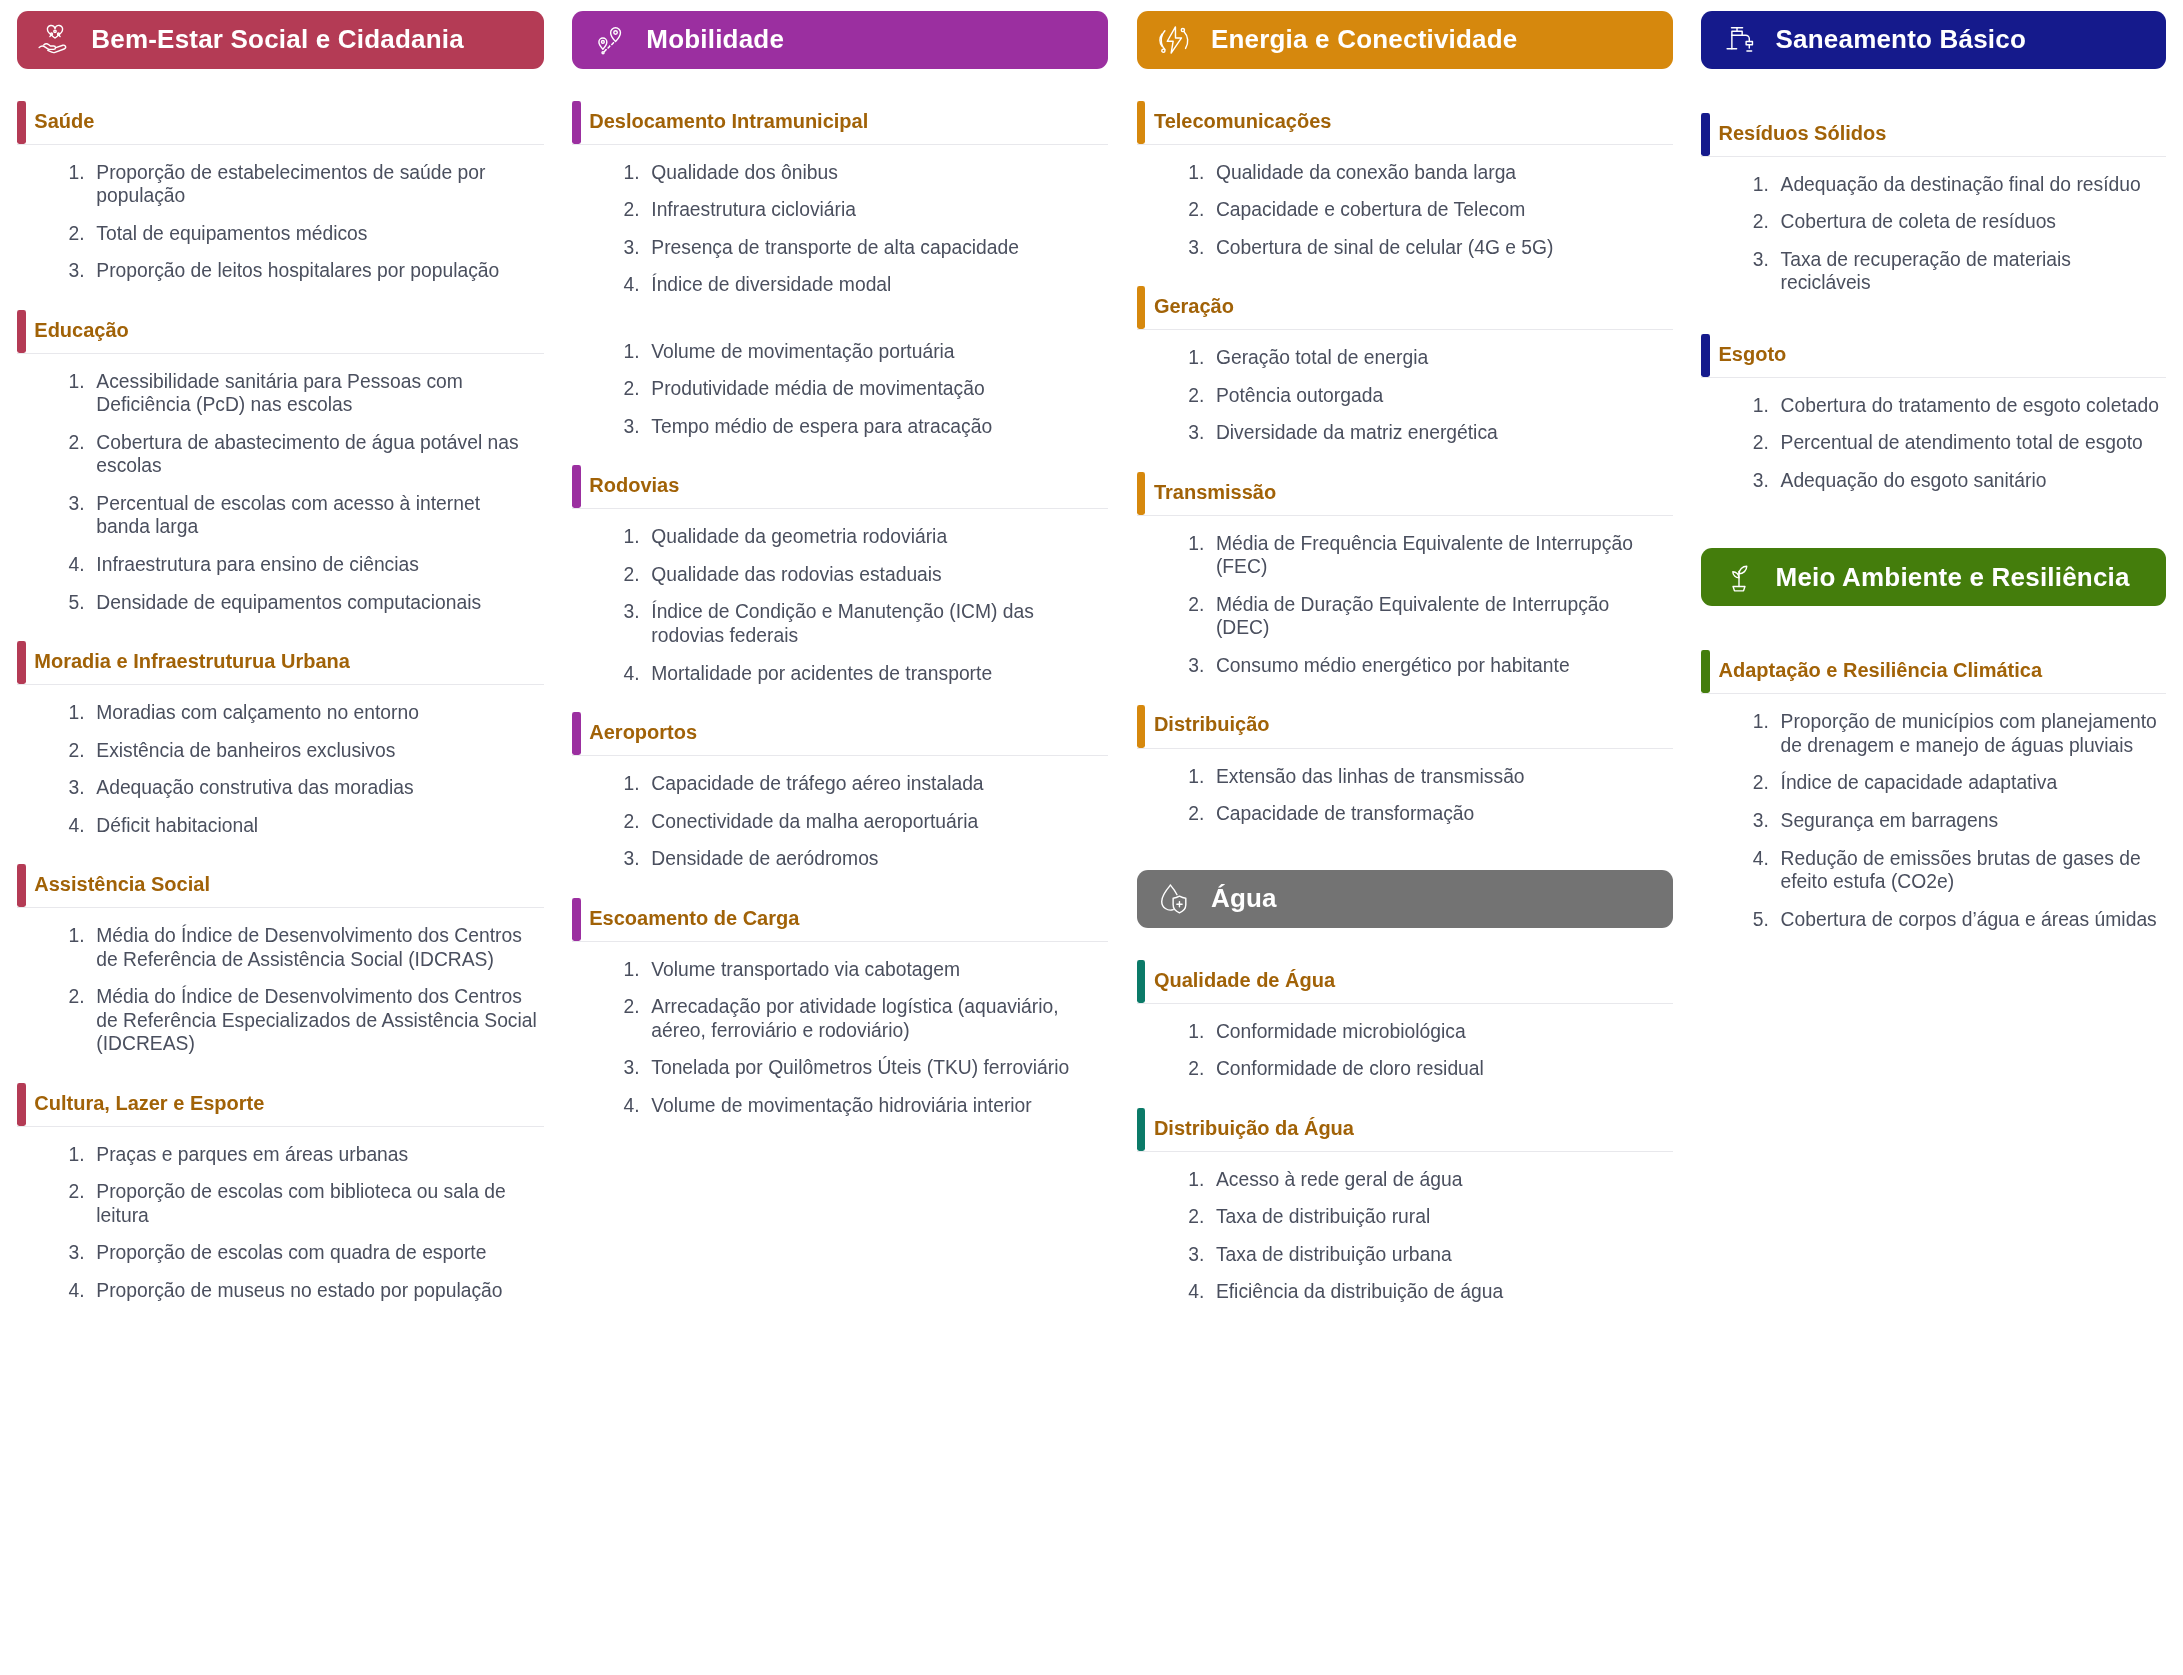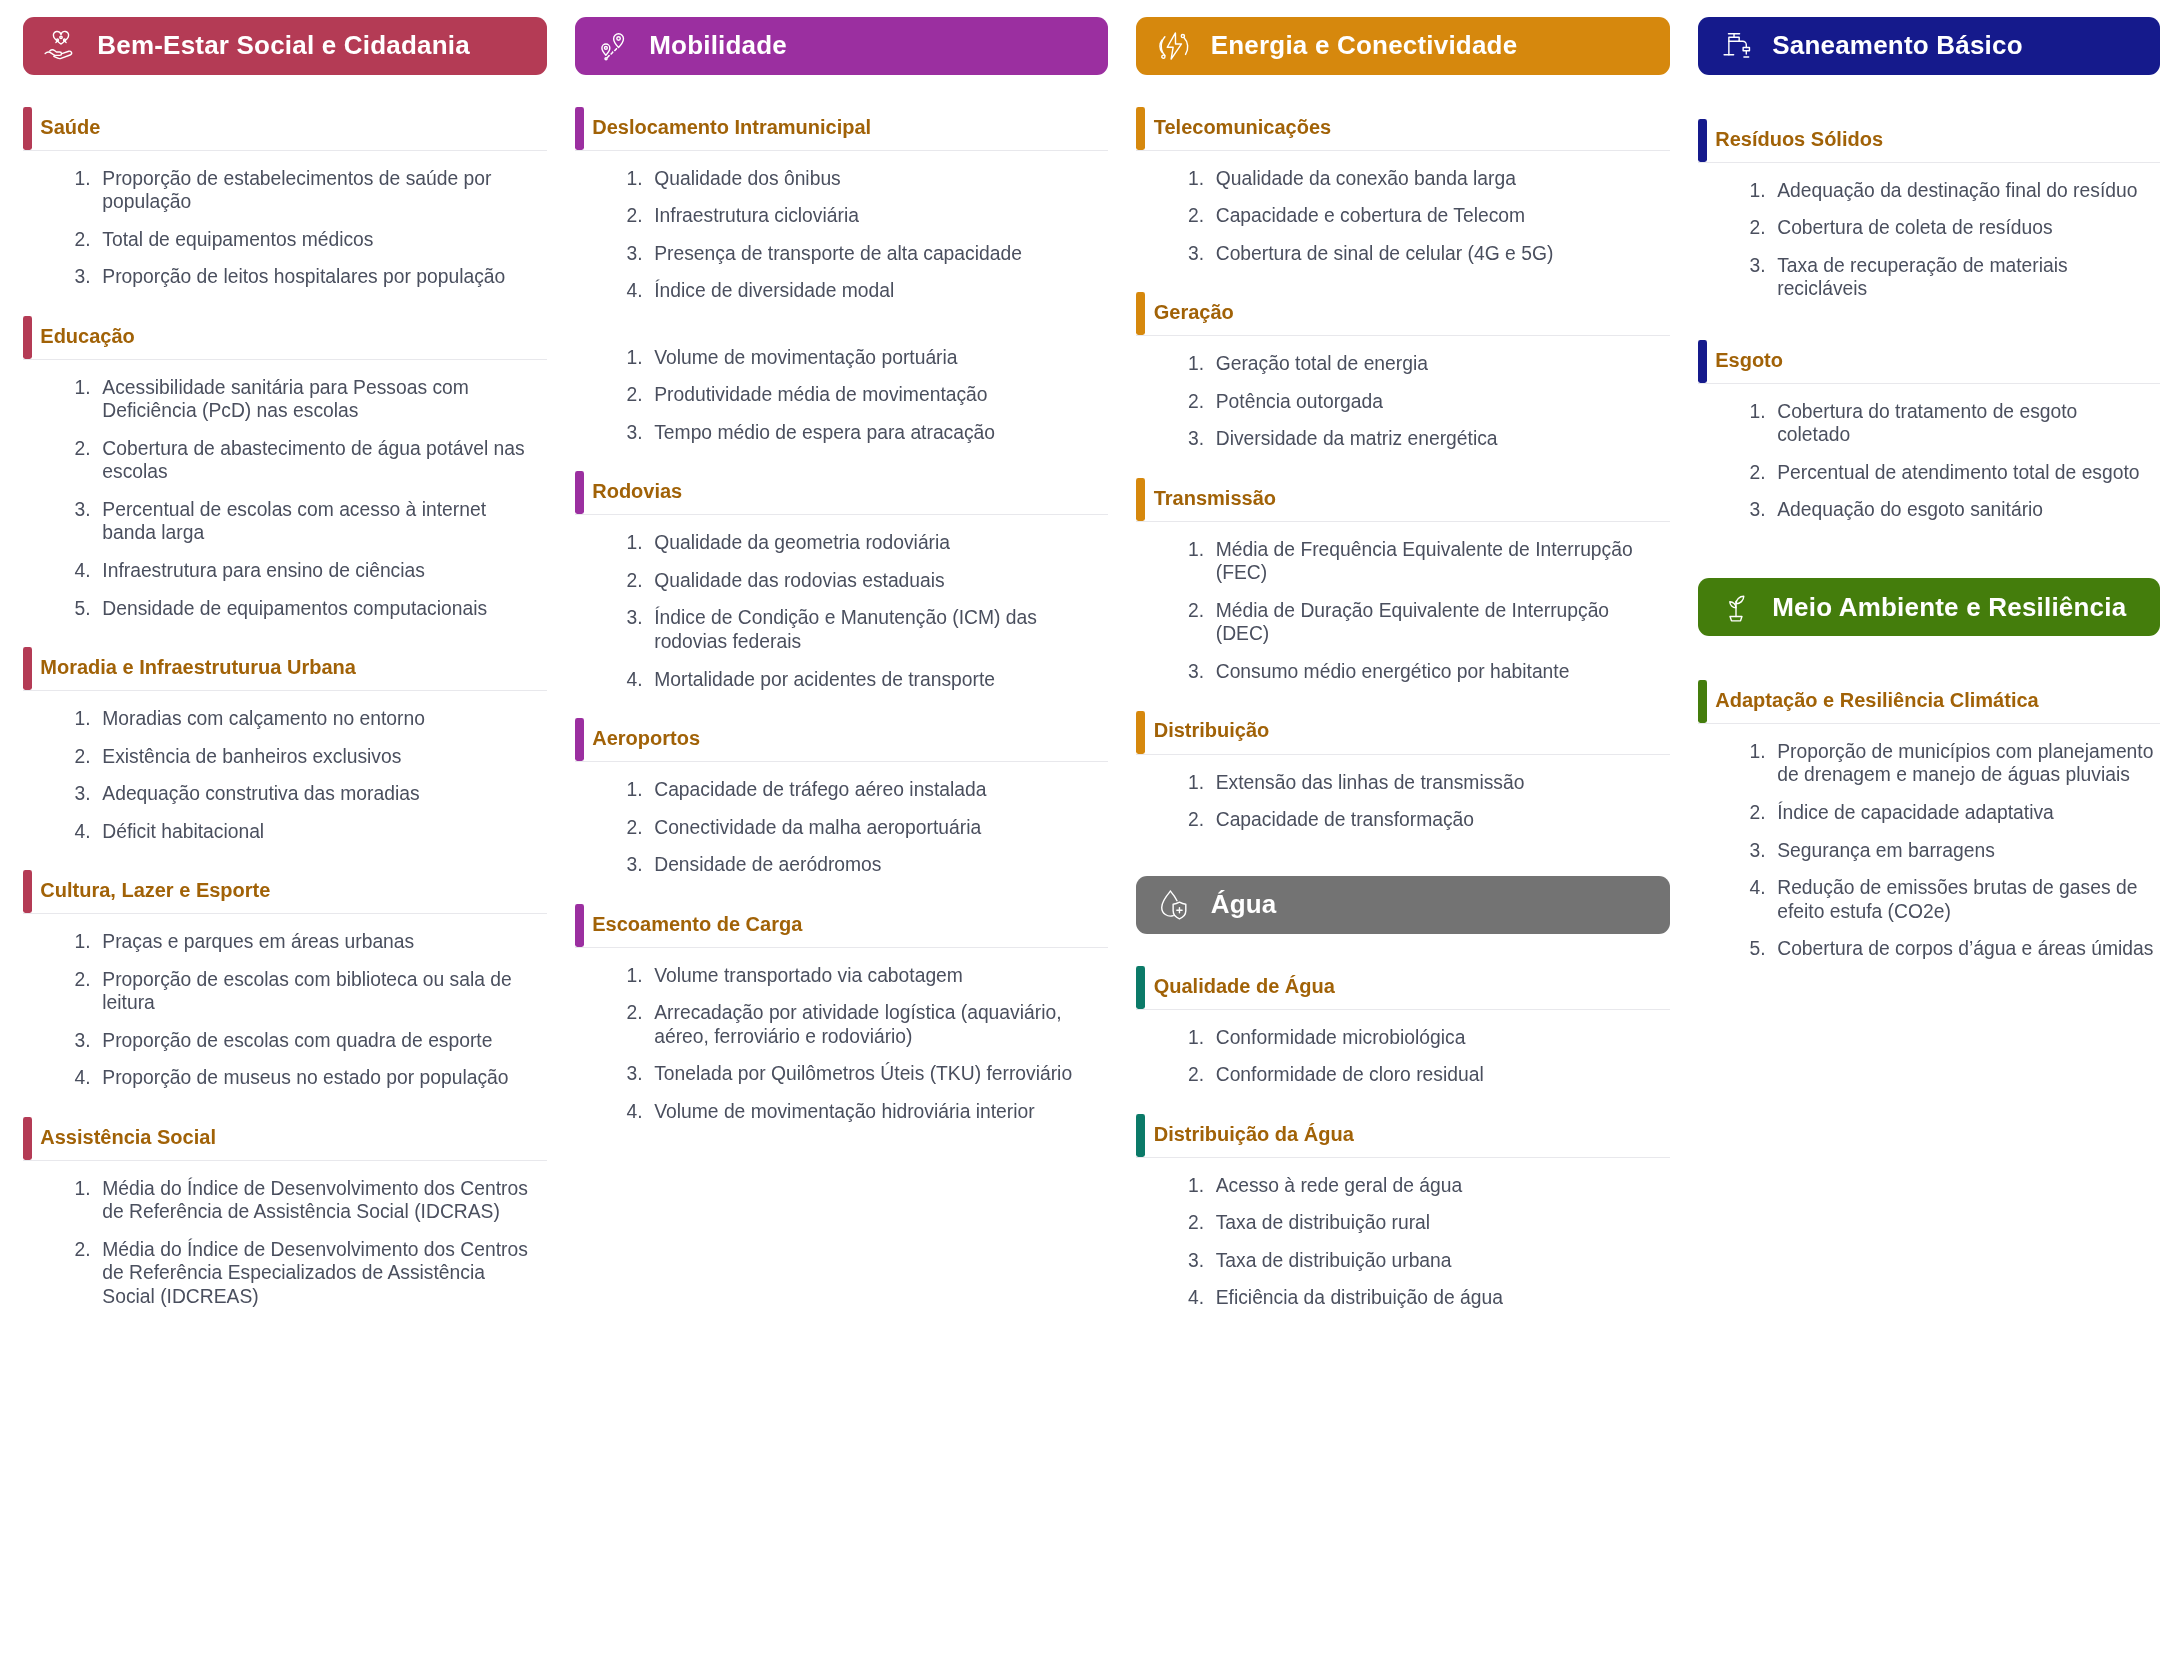--- a/index.html
+++ b/index.html
@@ -10,21 +10,21 @@
     background: #ffffff;
     font-family: "Liberation Sans", sans-serif;
     overflow: hidden;
   }
   .board {
     width: 2183px;
     height: 1675px;
     display: flex;
     flex-direction: row;
     align-items: flex-start;
-    padding: 12px;
+    padding: 6px;
   }
   .column {
     display: flex;
     flex-direction: column;
     align-items: stretch;
   }
   .col-1 { width: 552px; padding-left: 11px; padding-right: 11px; }
   .col-2 { width: 568px; padding-left: 17.3px; padding-right: 11px; }
   .col-3 { width: 568px; padding-left: 17.3px; padding-right: 11px; }
   .col-4 { width: 496px; padding-left: 17.3px; padding-right: 11px; gap: 12px; }
@@ -155,37 +155,37 @@
         <ol class="indicadores">
           <li>Moradias com calçamento no entorno</li>
           <li>Existência de banheiros exclusivos</li>
           <li>Adequação construtiva das moradias</li>
           <li>Déficit habitacional</li>
         </ol>
       </div>
       <div class="tema">
         <div class="tema-head">
           <span class="tema-bar" style="background: rgb(180, 59, 85);"></span>
+          <span class="tema-name">Assistência Social</span>
+        </div>
+        <ol class="indicadores">
+          <li>Média do Índice de Desenvolvimento dos Centros de Referência de Assistência Social (IDCRAS)</li>
+          <li>Média do Índice de Desenvolvimento dos Centros de Referência Especializados de Assistência Social (IDCREAS)</li>
+        </ol>
+      </div>
+      <div class="tema">
+        <div class="tema-head">
+          <span class="tema-bar" style="background: rgb(180, 59, 85);"></span>
           <span class="tema-name">Cultura, Lazer e Esporte</span>
         </div>
         <ol class="indicadores">
           <li>Praças e parques em áreas urbanas</li>
           <li>Proporção de escolas com biblioteca ou sala de leitura</li>
           <li>Proporção de escolas com quadra de esporte</li>
           <li>Proporção de museus no estado por população</li>
-        </ol>
-      </div>
-      <div class="tema">
-        <div class="tema-head">
-          <span class="tema-bar" style="background: rgb(180, 59, 85);"></span>
-          <span class="tema-name">Assistência Social</span>
-        </div>
-        <ol class="indicadores">
-          <li>Média do Índice de Desenvolvimento dos Centros de Referência de Assistência Social (IDCRAS)</li>
-          <li>Média do Índice de Desenvolvimento dos Centros de Referência Especializados de Assistência Social (IDCREAS)</li>
         </ol>
       </div>
     </div>
     <div class="column col-2">
       <div class="eixo-header" style="background: rgb(155, 47, 160);">
         <span class="eixo-icon">
     <svg viewBox="0 0 48 48" fill="none" stroke="#fff" stroke-width="1.8" stroke-linecap="round" stroke-linejoin="round">
       <path d="M31 8.5a6.2 6.2 0 0 0-6.2 6.2c0 4.4 6.2 11.3 6.2 11.3s6.2-6.9 6.2-11.3A6.2 6.2 0 0 0 31 8.5Z"></path>
       <circle cx="31" cy="14.6" r="2.2"></circle>
       <path d="M15 21.5a5 5 0 0 0-5 5c0 3.6 5 9.1 5 9.1s5-5.5 5-9.1a5 5 0 0 0-5-5Z"></path>

